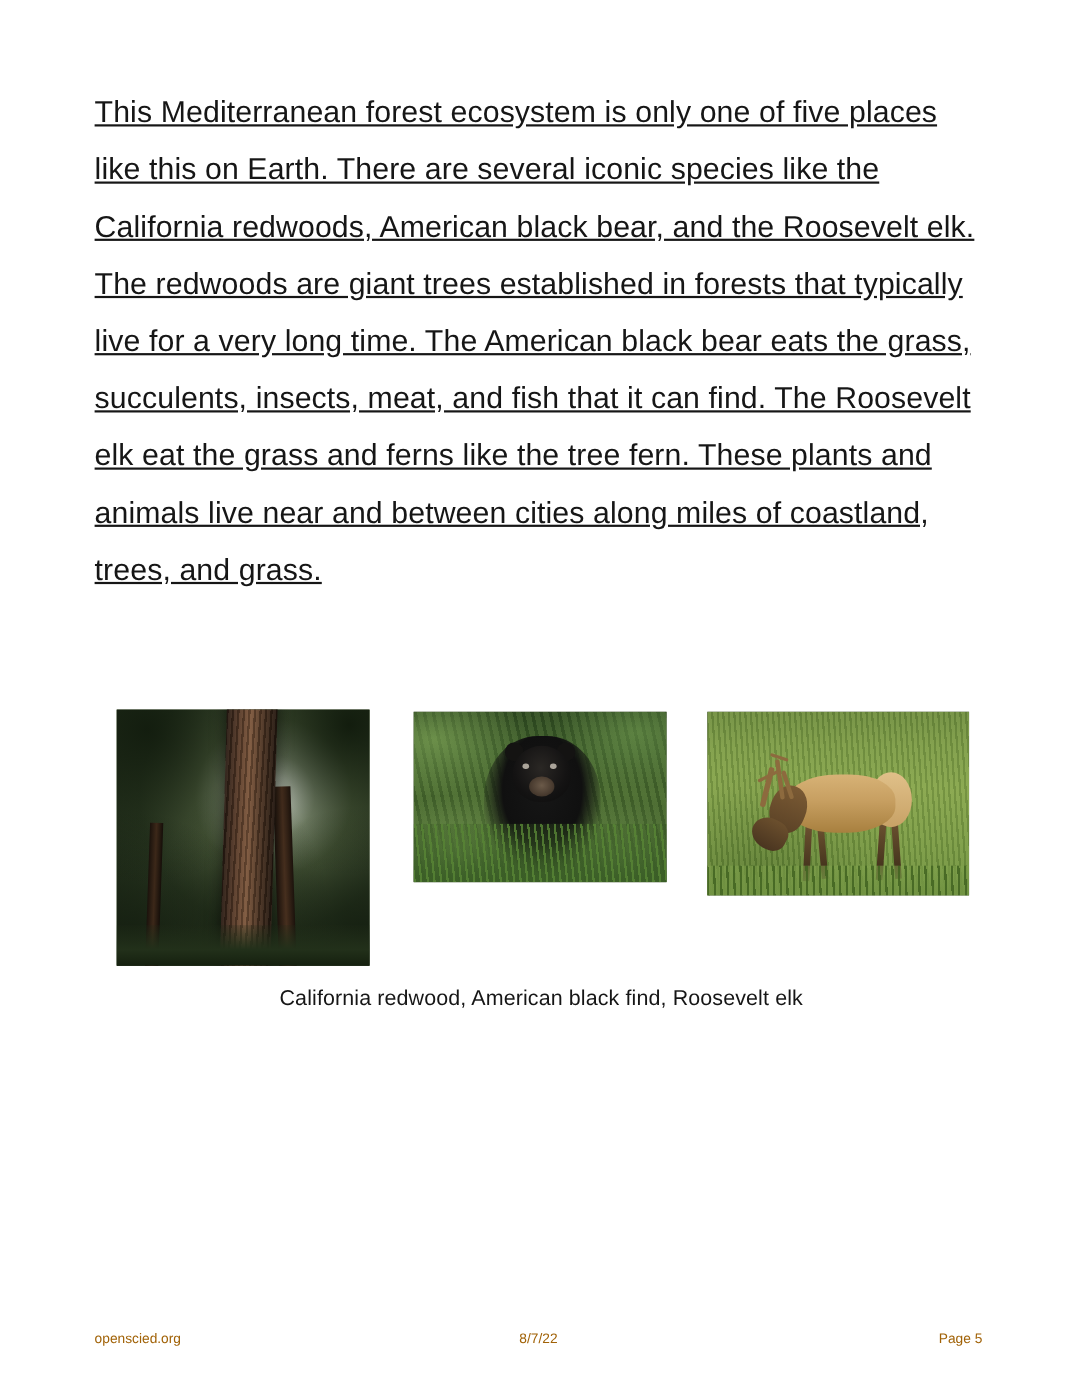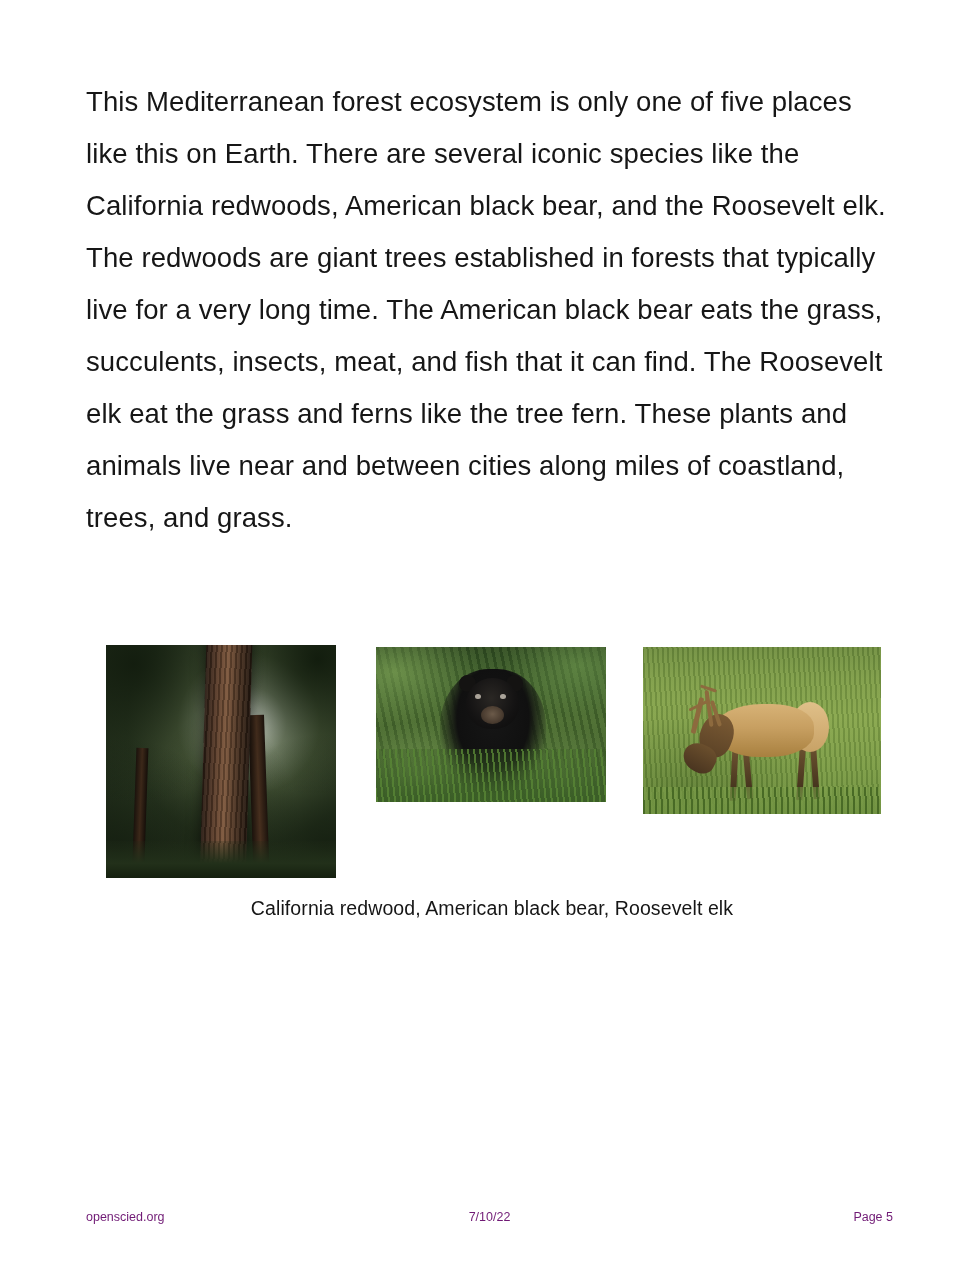--- a/index.html
+++ b/index.html
@@ -26,20 +26,21 @@
     position: absolute;
     left: 86px;
     top: 48px;
     width: 812px;
     font-size: 27.5px;
     line-height: 52px;
     font-weight: 400;
     letter-spacing: 0.1px;
     color: #161616;
     text-align: left;
+    text-decoration: underline;
   }
 
   .figure-row {
     position: absolute;
     left: 86px;
     top: 640px;
     width: 812px;
     height: 240px;
   }
 
@@ -299,21 +300,21 @@
     letter-spacing: 0.1px;
   }
 
   .footer {
     position: absolute;
     left: 86px;
     right: 86px;
     top: 1210px;
     height: 20px;
     font-size: 12.5px;
-    color: #701a75;
+    color: #a16207;
   }
   .footer-left {
     position: absolute;
     left: 0;
     top: 0;
   }
   .footer-center {
     position: absolute;
     left: 0;
     right: 0;
@@ -371,21 +372,21 @@
       <div class="antler a2"></div>
       <div class="antler a3"></div>
       <div class="antler a4"></div>
       <div class="antler a5"></div>
       <div class="elk-head"></div>
       <div class="elk-foreground-grass"></div>
     </div>
 
   </div>
 
-  <div class="caption">California redwood, American black bear, Roosevelt elk</div>
+  <div class="caption">California redwood, American black find, Roosevelt elk</div>
 
   <div class="footer">
     <span class="footer-left">openscied.org</span>
-    <span class="footer-center">7/10/22</span>
+    <span class="footer-center">8/7/22</span>
     <span class="footer-right">Page 5</span>
   </div>
 
 </div>
 
 </body></html>

